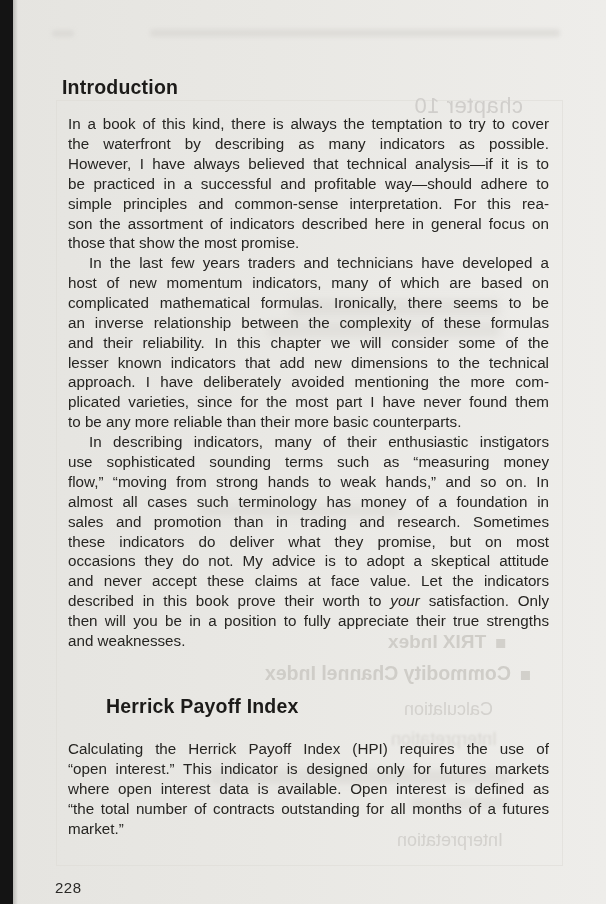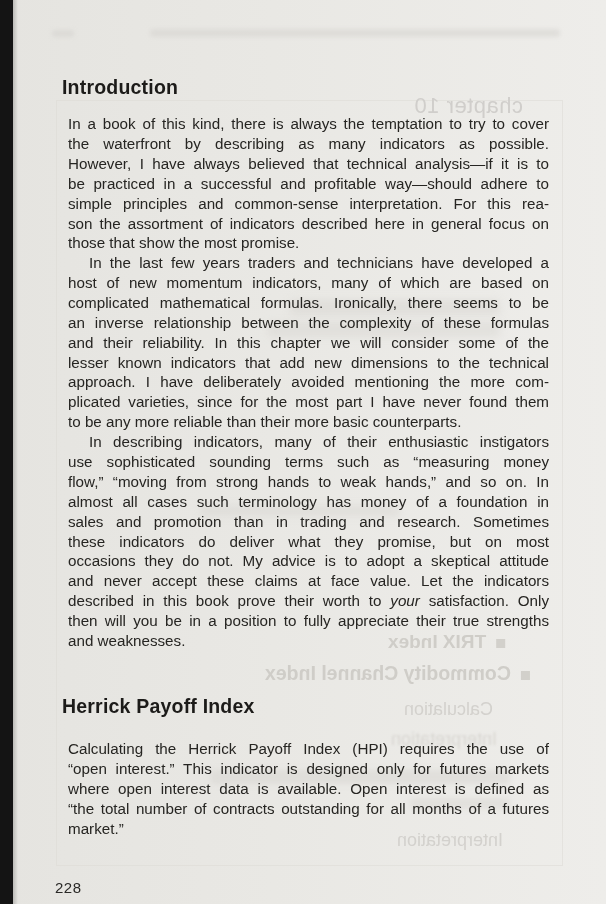--- a/index.html
+++ b/index.html
@@ -47,21 +47,21 @@
   .smudge-bullet      { left: 210px; top: 770px; width: 300px; height: 14px; filter: blur(3px); opacity: .5; }
   .smudge-sub         { left: 410px; top: 798px; width: 100px; height: 11px; filter: blur(3px); opacity: .45; }
 
   
   .content { position: absolute; inset: 0; z-index: 2; padding-left: 24px; }
   .heading {
     position: absolute; left: 62px;
     font-size: 19.5px; font-weight: bold; letter-spacing: .2px; color: #1c1b19;
   }
   .heading-introduction { top: 76px; }
-  .heading-herrick { top: 695px; }
+  .heading-herrick { top: 695px; margin-left: 44px; }
   .para {
     position: absolute; left: 68px; width: 481px;
     font-size: 15.2px; line-height: 19.9px; color: #262522;
   }
   .para .line { text-align: justify; text-align-last: justify; white-space: normal; }
   .para .line.last { text-align-last: left; }
   .para.indent .line:first-child { text-indent: 21px; }
   .para em { font-style: italic; }
   .para-1 { top: 114px; }
   .para-2 { top: 253px; }

